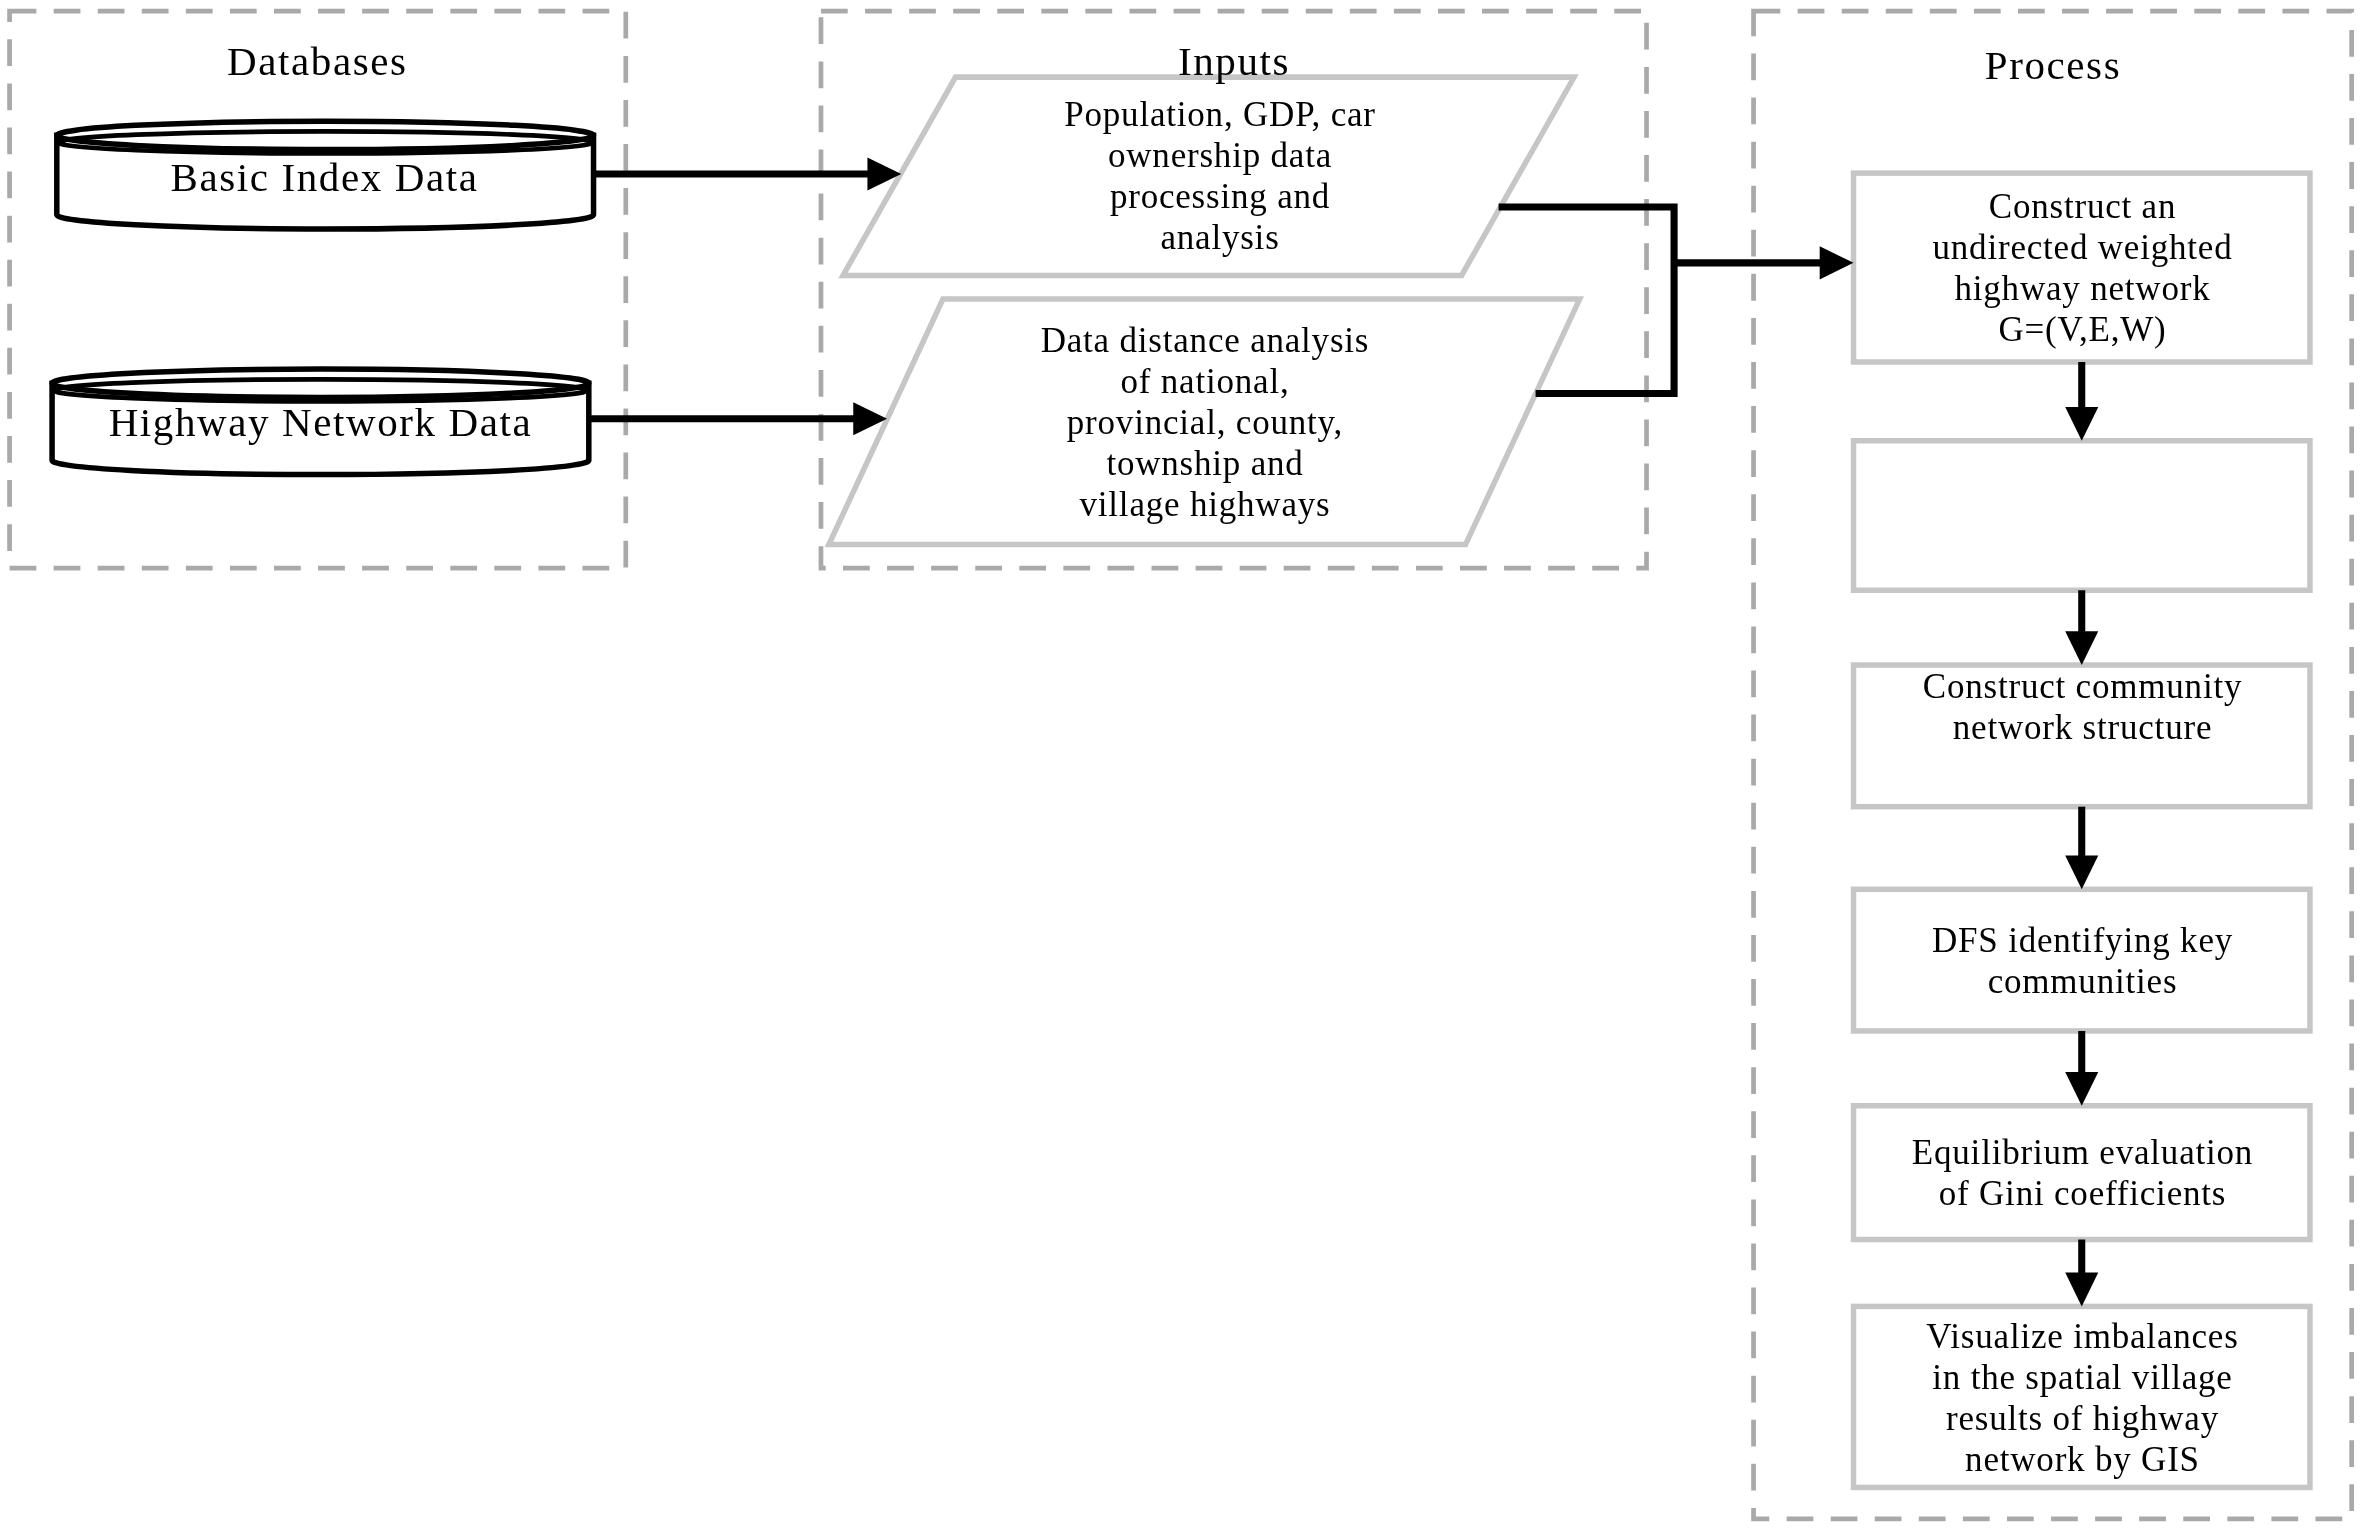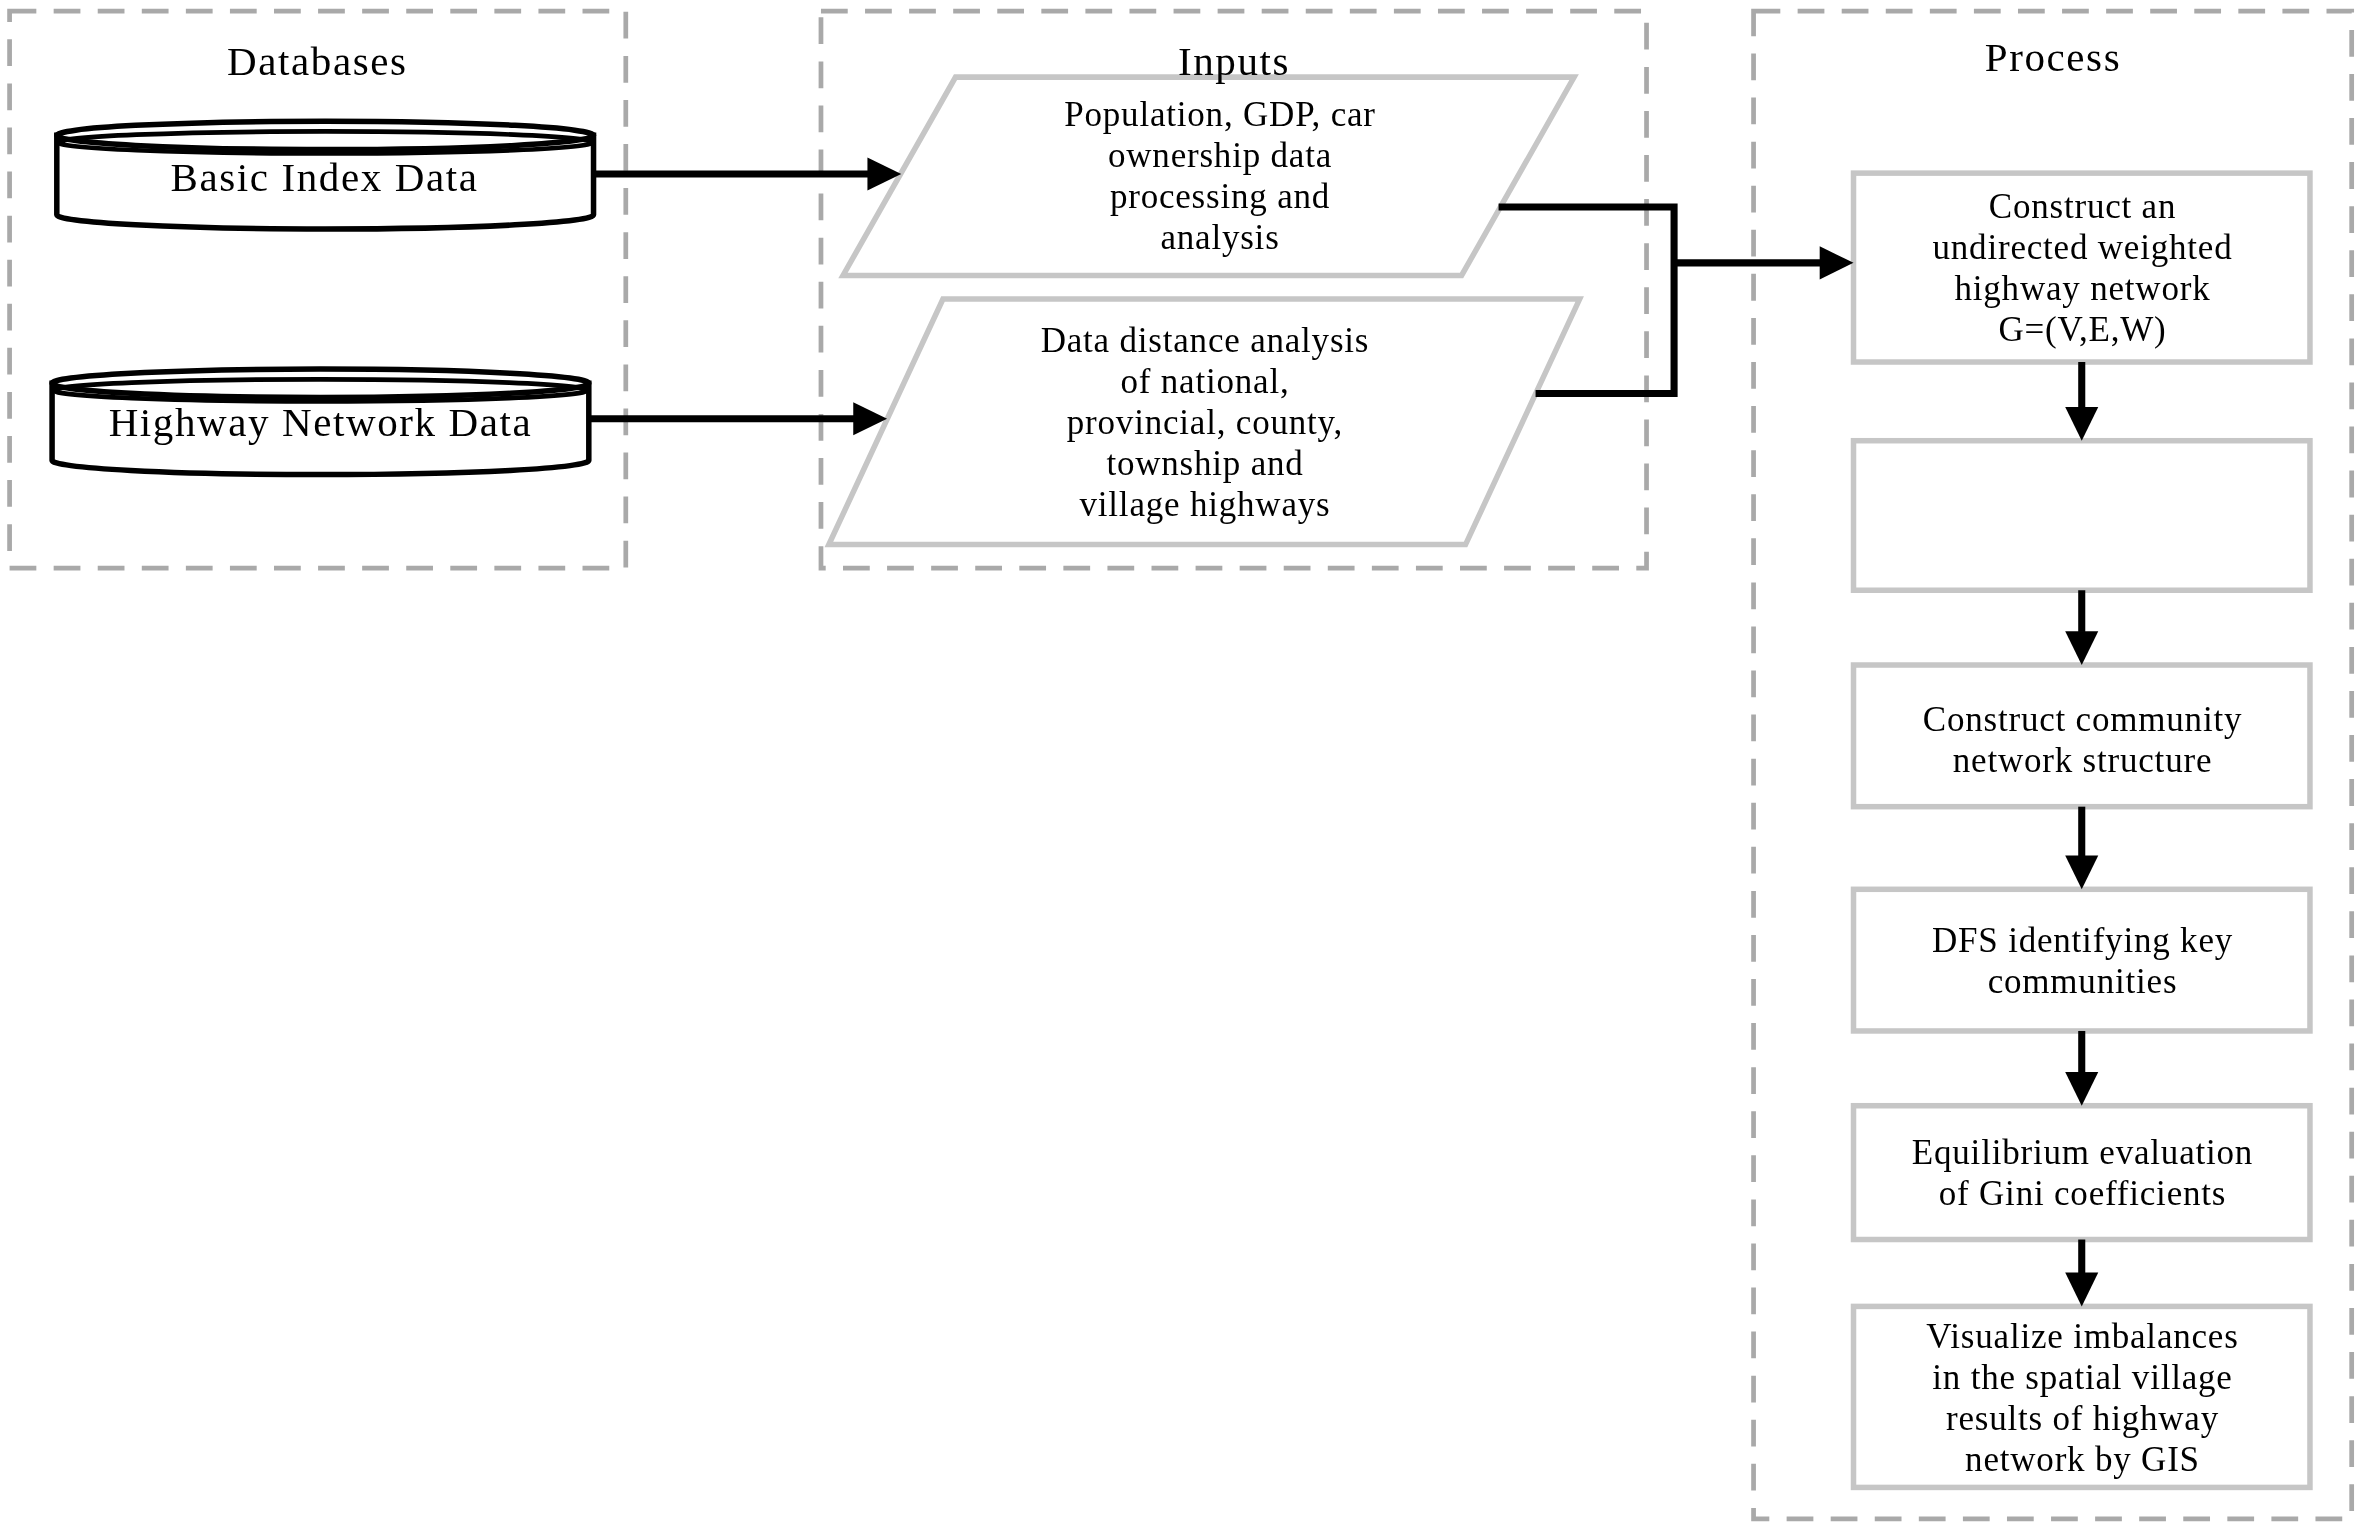--- a/index.html
+++ b/index.html
@@ -127,21 +127,21 @@
       <polygon class="ink-fill" points="2645,1660 2624,1617 2666,1617"></polygon>
     </g>
   </svg>
 
   <div class="label big-text" style="left:9.4px; top:38px; width:616px; height:46px;">
     <span>Databases</span>
   </div>
   <div class="label big-text" style="left:821px; top:38px; width:826px; height:46px;">
     <span>Inputs</span>
   </div>
-  <div class="label big-text" style="left:1754px; top:34px; width:598px; height:46px;">
+  <div class="label big-text" style="left:1754px; top:42px; width:598px; height:46px;">
     <span>Process</span>
   </div>
 
   <div class="label big-text" style="left:72px; top:145px; width:505px; height:63px;">
     <span>Basic Index Data</span>
   </div>
   <div class="label big-text" style="left:68px; top:390px; width:505px; height:63px;">
     <span>Highway Network Data</span>
   </div>
 
@@ -158,21 +158,21 @@
 processing and
 analysis</span>
   </div>
 
   <div class="label body-text" style="left:1854px; top:173px; width:457px; height:189px;">
     <span>Construct an
 undirected weighted
 highway network
 G=(V,E,W)</span>
   </div>
-  <div class="label body-text" style="left:1854px; top:669px; width:457px; height:142px;">
+  <div class="label body-text" style="left:1854px; top:636px; width:457px; height:142px;">
     <span>Construct community
 network structure</span>
   </div>
   <div class="label body-text" style="left:1854px; top:890px; width:457px; height:142px;">
     <span>DFS identifying key
 communities</span>
   </div>
   <div class="label body-text" style="left:1854px; top:1106px; width:457px; height:134px;">
     <span>Equilibrium evaluation
 of Gini coefficients</span>

